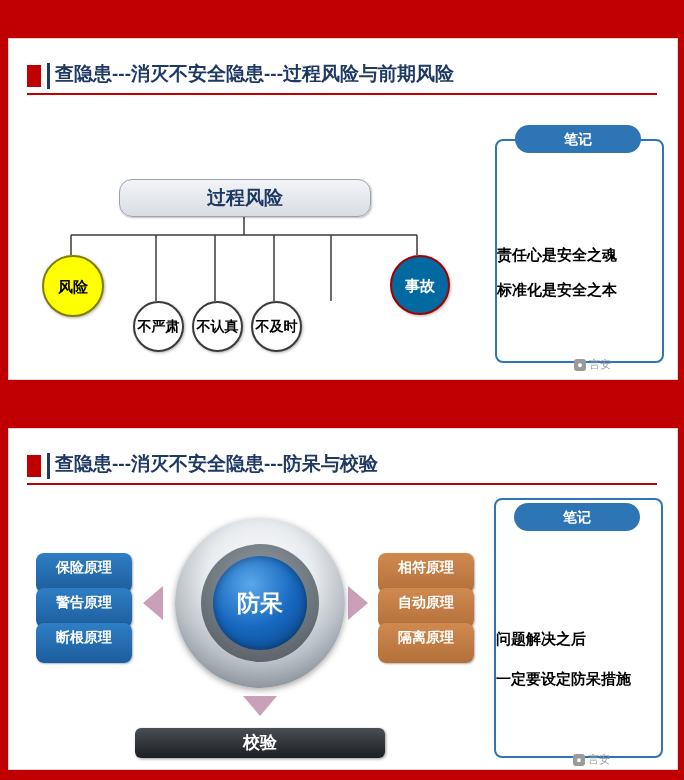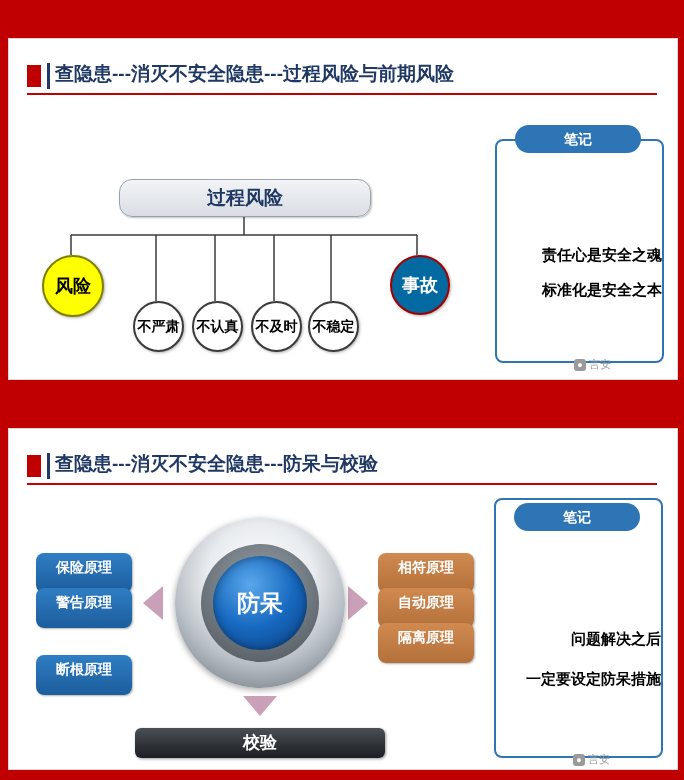--- a/index.html
+++ b/index.html
@@ -35,21 +35,21 @@
     position:absolute;
     background:#2e75b6;
     border-radius:16px;
     color:#ffffff;
     font-size:14px;font-weight:bold;
     text-align:center;
     line-height:28px;
   }
   .note-line{
     position:absolute;left:0;width:100%;
-    text-align:right;
+    text-align:left;
     font-size:15px;font-weight:bold;color:#000000;
   }
 
   
   .box-top{
     position:absolute;left:110px;top:140px;width:250px;height:36px;
     background:linear-gradient(#f2f4f7,#d9dde3);
     border:1px solid #9aa3ad;
     border-radius:13px;
     font-size:19px;font-weight:bold;color:#1f3864;
@@ -59,21 +59,21 @@
   .circ{
     position:absolute;border-radius:50%;
     display:flex;align-items:center;justify-content:center;
     text-align:center;font-weight:bold;
     box-shadow:1px 1px 3px rgba(0,0,0,.3);
   }
   .c-yellow{background:#ffff00;border:2px solid #7f7f00;color:#000;}
   .c-red{background:#0369a1;border:2px solid #a00000;color:#ffffff;}
   .c-white{background:#ffffff;border:2px solid #3b3b3b;color:#000;}
   .c-lbl{font-size:14px;line-height:15px;}
-  .c-lbl.big{font-size:18px;line-height:17px;}
+  .c-lbl.big{font-size:15px;line-height:17px;}
 
   
   .pill{
     position:absolute;width:96px;height:40px;
     border-radius:8px;
     color:#ffffff;font-size:14px;font-weight:bold;
     text-align:center;line-height:28px;
     box-shadow:1px 1px 2px rgba(0,0,0,.3);
   }
   .pill.blue{background:linear-gradient(#2f7ec4,#1c5d9c);}
@@ -153,23 +153,20 @@
 
   <div class="circ c-white" style="left:124px;top:262px;width:47px;height:47px;">
     <span class="c-lbl">不严肃</span>
   </div>
   <div class="circ c-white" style="left:183px;top:262px;width:47px;height:47px;">
     <span class="c-lbl">不认真</span>
   </div>
   <div class="circ c-white" style="left:242px;top:262px;width:47px;height:47px;">
     <span class="c-lbl">不及时</span>
   </div>
-  <div class="circ c-white" style="left:299px;top:262px;width:47px;height:47px;">
-    <span class="c-lbl">不稳定</span>
-  </div>
 
   <div class="note" style="left:486px;top:100px;width:165px;height:220px;">
     <div class="note-line" style="top:105px;">责任心是安全之魂</div>
     <div class="note-line" style="top:140px;">标准化是安全之本</div>
   </div>
   <div class="note-tab" style="left:506px;top:86px;width:126px;height:28px;">
     <span>笔记</span>
   </div>
 
   <div class="wm" style="left:565px;top:318px;">
@@ -187,21 +184,21 @@
   </div>
 </div>
 
 <div>
   <div class="pill blue" style="position:absolute;left:36px;top:553px;">
     <span>保险原理</span>
   </div>
   <div class="pill blue" style="position:absolute;left:36px;top:588px;">
     <span>警告原理</span>
   </div>
-  <div class="pill blue" style="position:absolute;left:36px;top:623px;margin-top:32px;">
+  <div class="pill blue" style="position:absolute;left:36px;top:623px;">
     <span>断根原理</span>
   </div>
 
   <div class="pill orange" style="position:absolute;left:378px;top:553px;">
     <span>相符原理</span>
   </div>
   <div class="pill orange" style="position:absolute;left:378px;top:588px;">
     <span>自动原理</span>
   </div>
   <div class="pill orange" style="position:absolute;left:378px;top:623px;">

